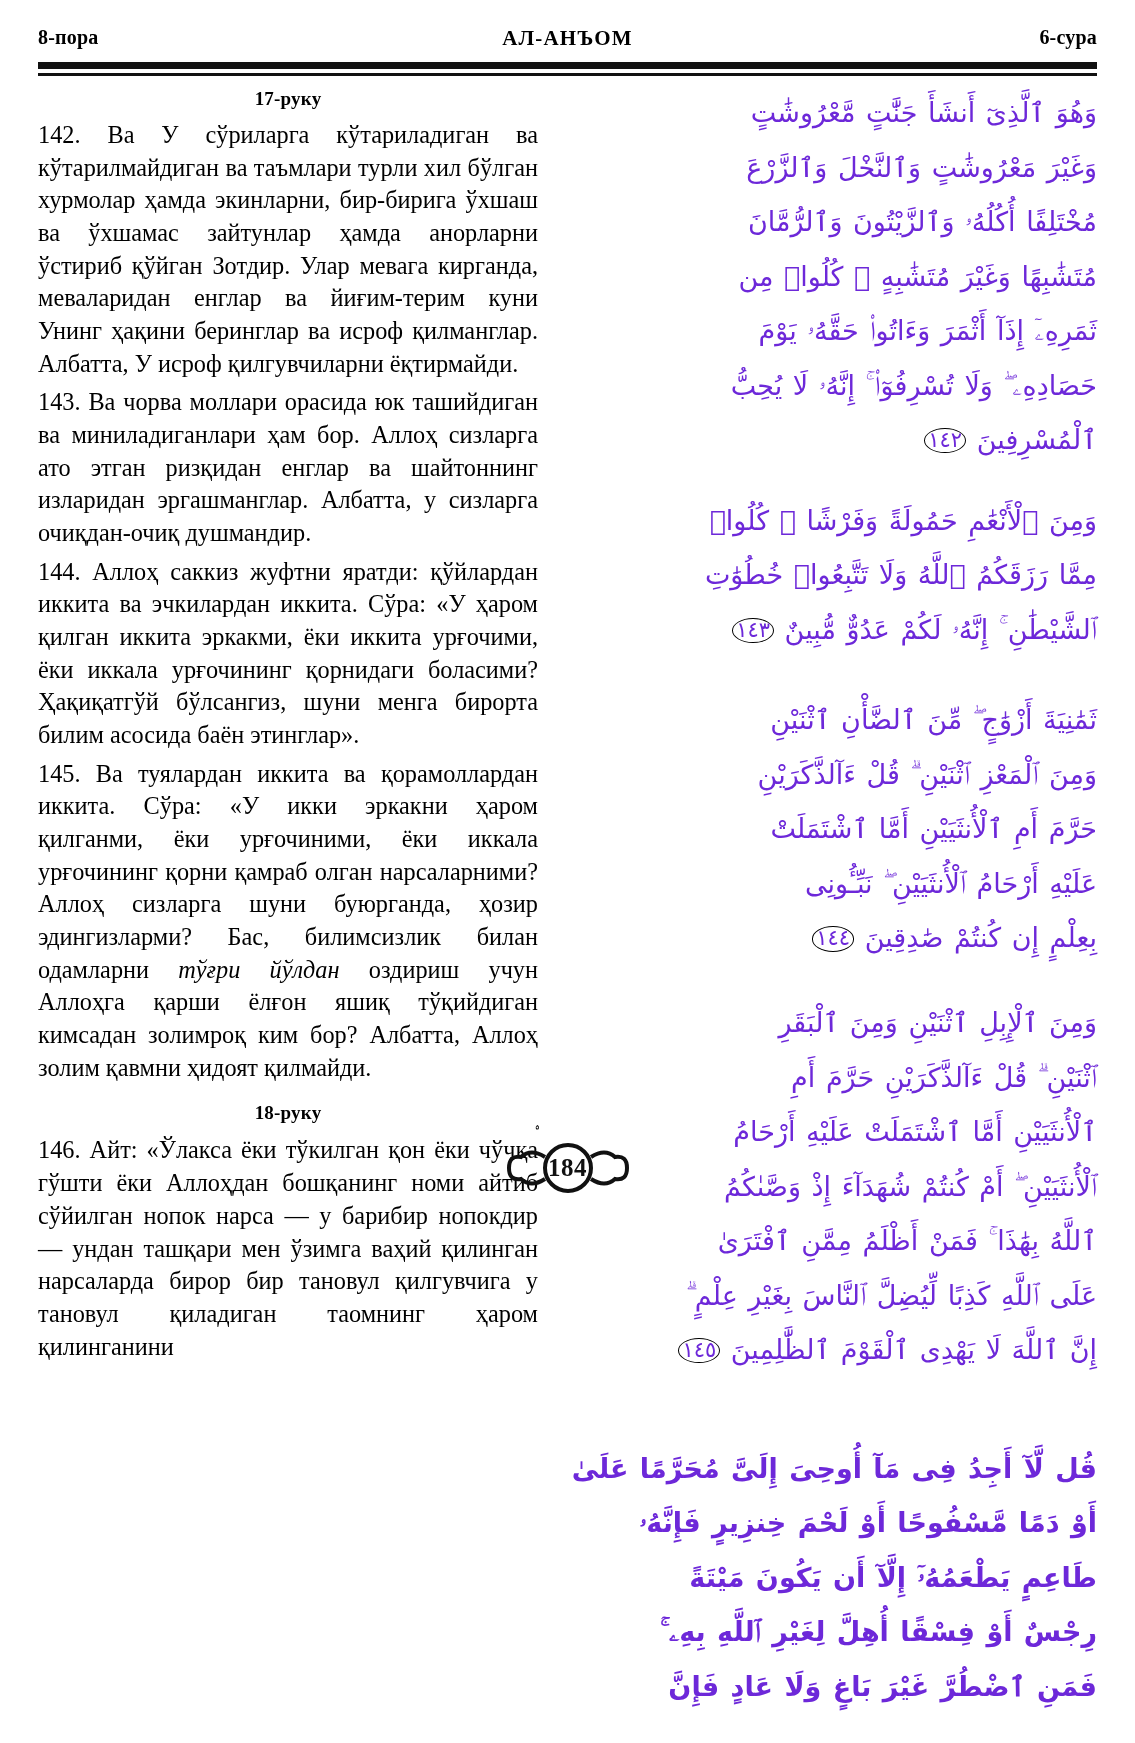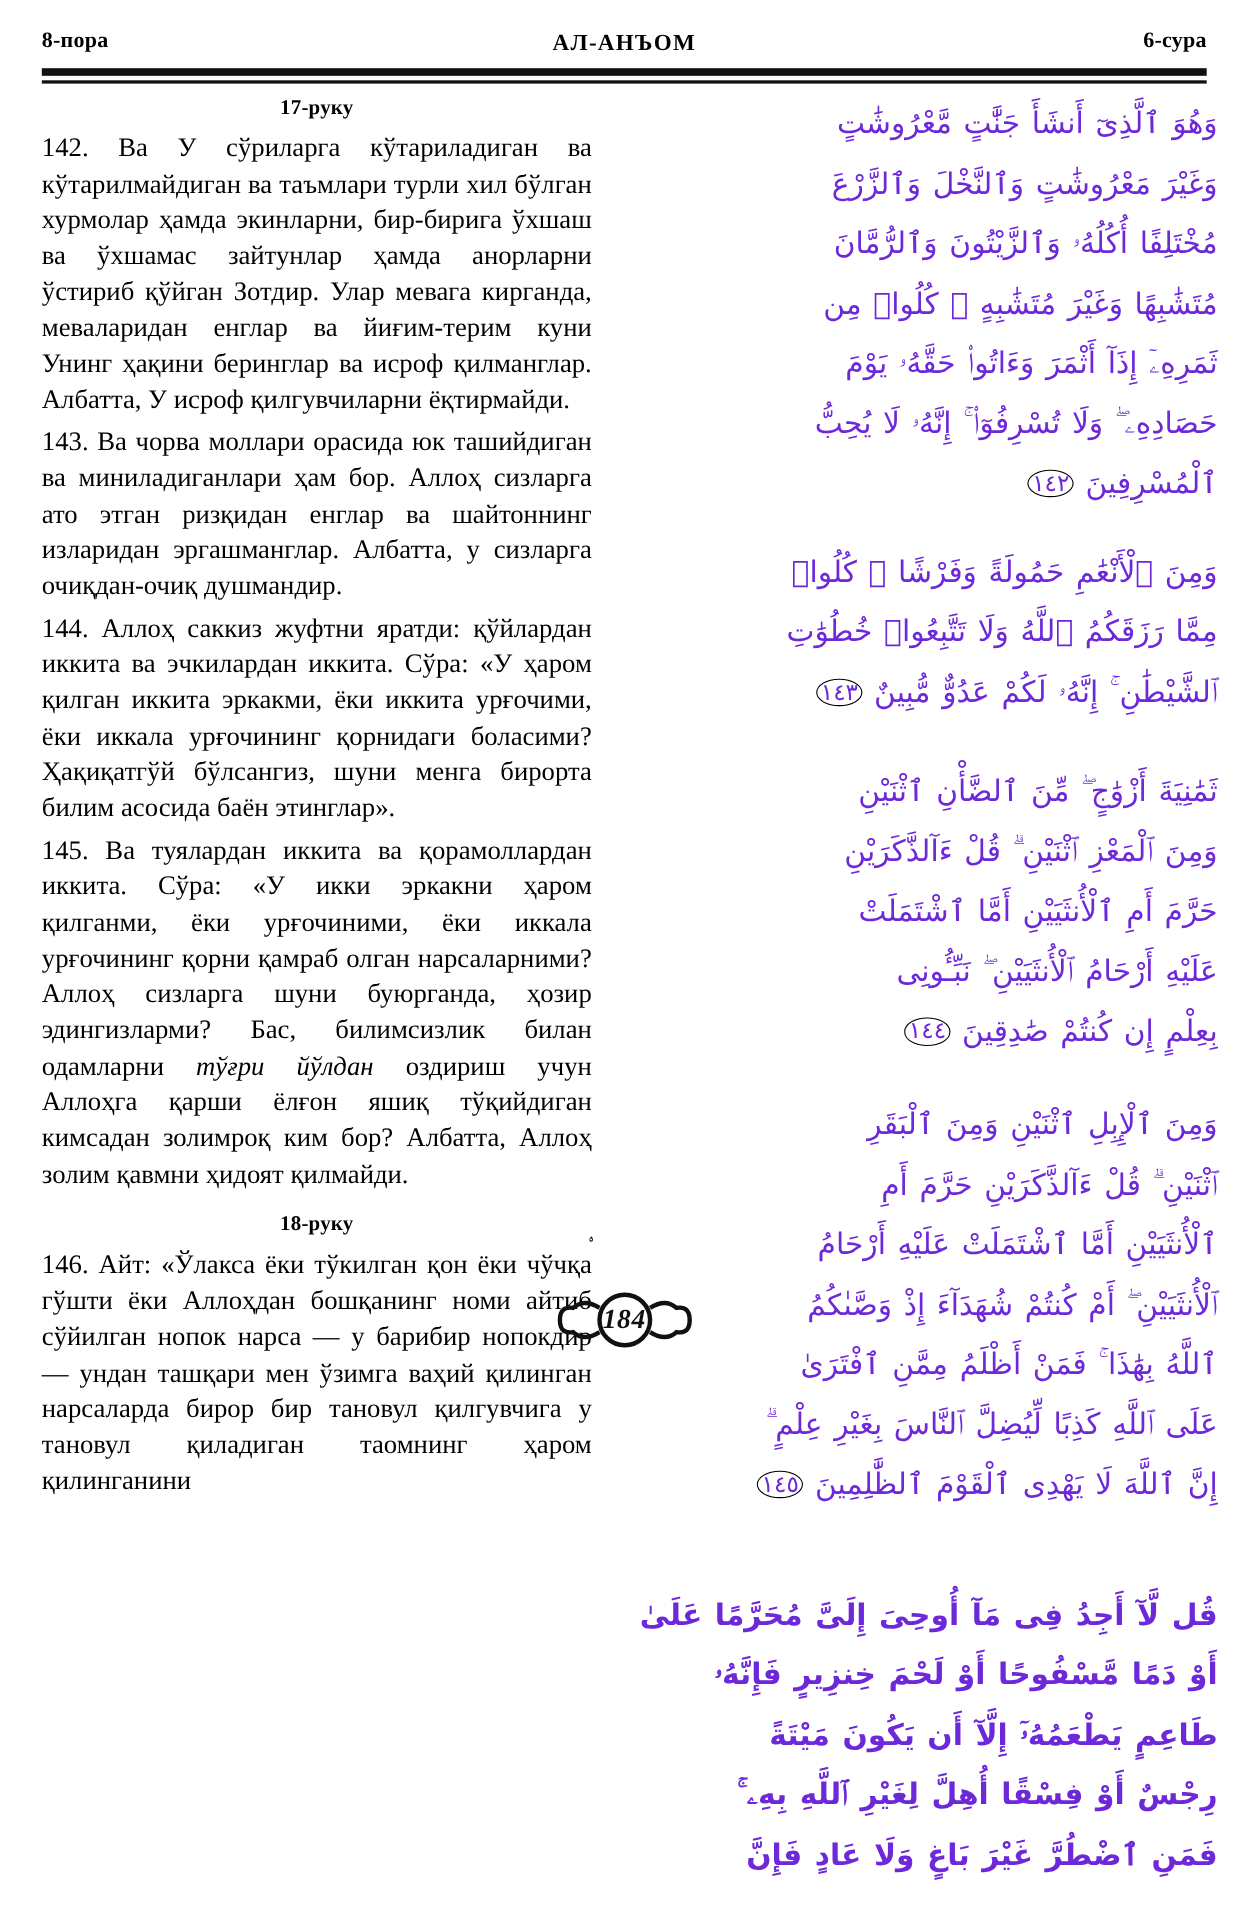--- a/index.html
+++ b/index.html
@@ -40,21 +40,21 @@
   .rule-wrap{
     position:absolute;left:38px;right:38px;top:62px;
   }
   .rule-thick{height:7px;background:#111;}
   .rule-gap{height:4px;background:#fff;}
   .rule-thin{height:3px;background:#111;}
 
   
   .cols{
     position:absolute;
-    left:38px;right:28px;top:84px;
+    left:38px;right:38px;top:84px;
     height:1545px;
     display:flex;
     gap:0;
   }
   .col-uz{
     width:500px;
     flex:0 0 500px;
   }
   .col-ar{
     flex:1 1 auto;
@@ -113,23 +113,23 @@
     left:-4px;
     top:1040px;
     font-size:26px;
     font-family:"DejaVu Sans",sans-serif;
     transform:rotate(0deg);
   }
 
   
   .footer{
     position:absolute;
-    left:0;right:0;bottom:4px;
+    left:0;right:0;bottom:36px;
     height:78px;
-    display:flex;align-items:center;justify-content:center;font-style:italic;
+    display:flex;align-items:center;justify-content:center;
   }
   .ornament{
     position:relative;
     width:160px;height:62px;
     display:flex;align-items:center;justify-content:center;
   }
   .ornament svg{position:absolute;left:0;top:0;}
   .ornament .pnum{
     position:relative;
     z-index:3;

